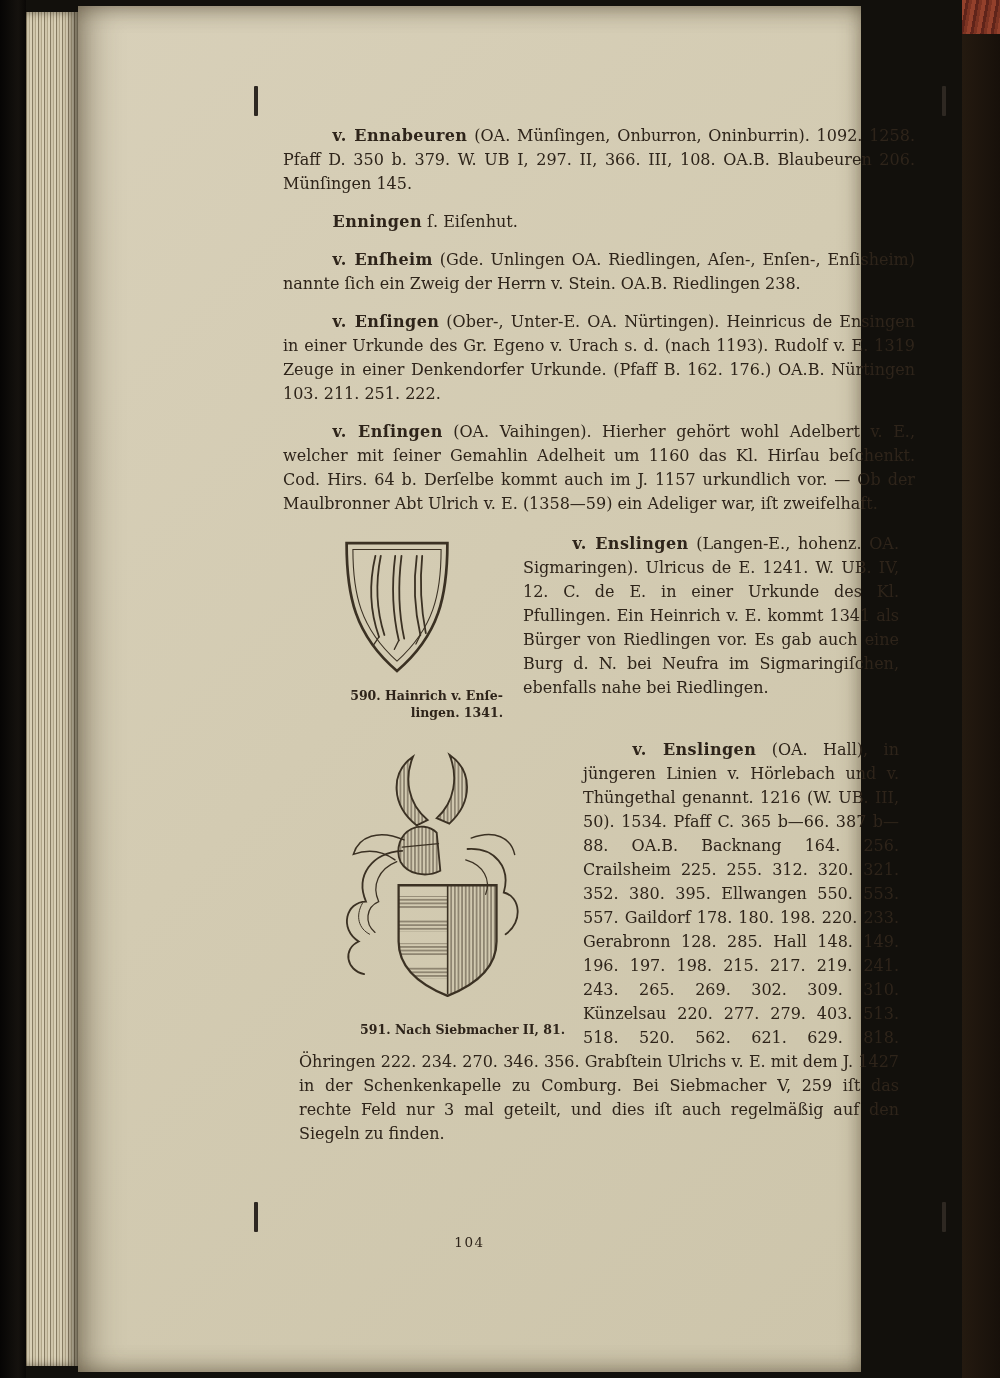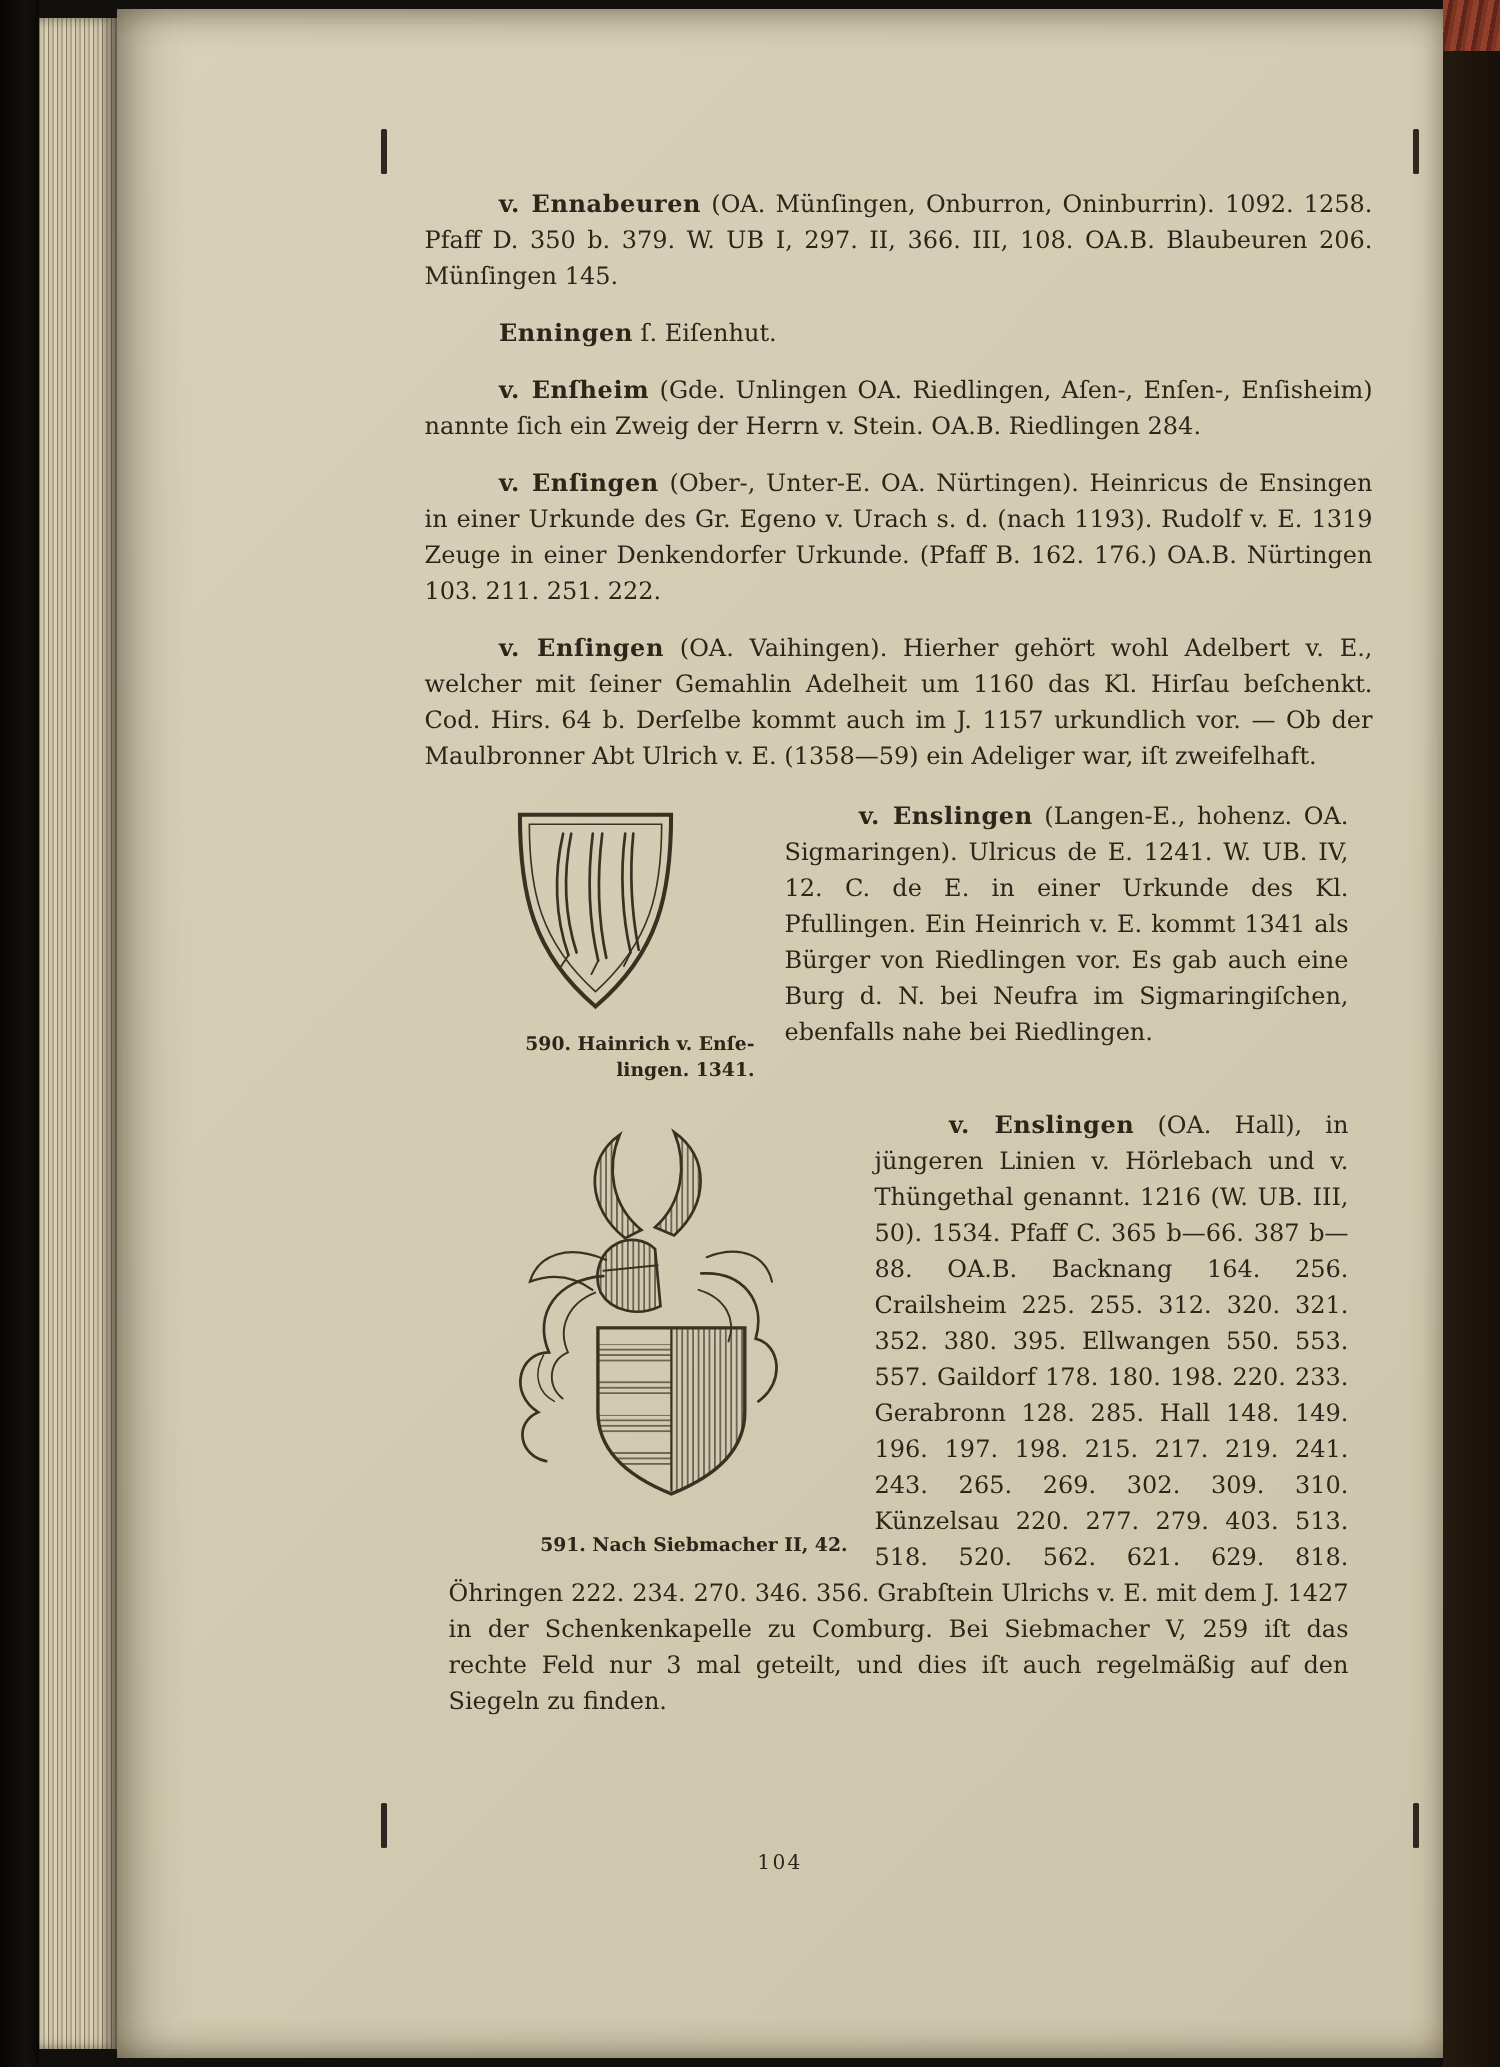--- a/index.html
+++ b/index.html
@@ -15,21 +15,21 @@
   
   .page-stack{position:absolute;left:26px;top:12px;width:52px;height:1354px;
     background:repeating-linear-gradient(90deg,#877c63 0 1px,#cfc5aa 1px 3px,#b0a588 3px 4px,#d9d0b6 4px 6px);
     box-shadow:inset -6px 0 8px rgba(30,24,14,.55);}
   
   .right-edge{position:absolute;left:962px;top:0;width:38px;height:100%;
     background:linear-gradient(90deg,#241a10,#17100a);}
   .cover-marble{position:absolute;left:0;top:0;width:38px;height:34px;
     background:repeating-linear-gradient(100deg,#93402b 0 4px,#5f241a 4px 7px,#7c3322 7px 10px);}
   
-  .page{position:absolute;left:78px;top:6px;width:884px;height:1366px;
+  .page{position:absolute;left:78px;top:6px;width:783px;height:1366px;
     background:linear-gradient(135deg,#d8d0b9 0%,#d3cbb2 45%,#cdc5ab 100%);
     box-shadow:inset 22px 0 34px -14px rgba(62,50,30,.5), inset -10px 0 22px -10px rgba(62,50,30,.4),
                inset 0 14px 24px -14px rgba(62,50,30,.45), inset 0 -14px 24px -14px rgba(62,50,30,.4);}
   
   .mark{position:absolute;width:4px;height:30px;background:#2e2822;border-radius:1px;}
   .mark-tl{left:176px;top:80px;}
   .mark-tr{left:864px;top:80px;}
   .mark-bl{left:176px;top:1196px;}
   .mark-br{left:864px;top:1196px;}
   
@@ -65,21 +65,21 @@
   <div class="mark mark-tr"></div>
   <div class="mark mark-bl"></div>
   <div class="mark mark-br"></div>
 
   <div class="content">
 
     <p class="entry"><span class="headword">v. Ennabeuren</span><span> (OA. Münſingen, Onburron, Oninburrin). 1092. 1258. Pfaff D. 350 b. 379. W. UB I, 297. II, 366. III, 108. OA.B. Blaubeuren 206. Münſingen 145.</span></p>
 
     <p class="entry"><span class="headword">Enningen</span><span> ſ. Eiſenhut.</span></p>
 
-    <p class="entry"><span class="headword">v. Enſheim</span><span> (Gde. Unlingen OA. Riedlingen, Aſen-, Enſen-, Enſisheim) nannte ſich ein Zweig der Herrn v. Stein. OA.B. Riedlingen 284.</span></p>
+    <p class="entry"><span class="headword">v. Enſheim</span><span> (Gde. Unlingen OA. Riedlingen, Aſen-, Enſen-, Enſisheim) nannte ſich ein Zweig der Herrn v. Stein. OA.B. Riedlingen 238.</span></p>
 
     <p class="entry"><span class="headword">v. Enſingen</span><span> (Ober-, Unter-E. OA. Nürtingen). Heinricus de Ensingen in einer Urkunde des Gr. Egeno v. Urach s. d. (nach 1193). Rudolf v. E. 1319 Zeuge in einer Denkendorfer Urkunde. (Pfaff B. 162. 176.) OA.B. Nürtingen 103. 211. 251. 222.</span></p>
 
     <p class="entry"><span class="headword">v. Enſingen</span><span> (OA. Vaihingen). Hierher gehört wohl Adelbert v. E., welcher mit ſeiner Gemahlin Adelheit um 1160 das Kl. Hirſau beſchenkt. Cod. Hirs. 64 b. Derſelbe kommt auch im J. 1157 urkundlich vor. — Ob der Maulbronner Abt Ulrich v. E. (1358—59) ein Adeliger war, iſt zweifelhaft.</span></p>
 
     <div class="entry-block clearfix">
       <div class="figure figure-590">
         <svg viewBox="0 0 140 160" width="126" height="144" xmlns="http://www.w3.org/2000/svg">
           <path d="M14,8 H126 C126,66 117,110 70,150 C23,110 14,66 14,8 Z" fill="none" stroke="#3b3123" stroke-width="3"></path>
           <path d="M21,15 H119 C119,64 111,102 70,139 C29,102 21,64 21,15 Z" fill="none" stroke="#3b3123" stroke-width="1.2"></path>
@@ -133,21 +133,21 @@
           <g clip-path="url(#shieldClip)">
             <rect x="92" y="170" width="54" height="13" fill="url(#hh)"></rect>
             <rect x="92" y="196" width="54" height="13" fill="url(#hh)"></rect>
             <rect x="92" y="222" width="54" height="13" fill="url(#hh)"></rect>
             <rect x="92" y="248" width="54" height="13" fill="url(#hh)"></rect>
             <rect x="146" y="158" width="54" height="130" fill="url(#hv)"></rect>
           </g>
           <path d="M92,158 h108 v62 c0,30 -24,48 -54,60 c-30,-12 -54,-30 -54,-60 z" fill="none" stroke="#3b3123" stroke-width="2.5"></path>
           <path d="M146,158 V278" stroke="#3b3123" stroke-width="1.6"></path>
         </svg>
-        <div class="caption">591. Nach Siebmacher II, 42.</div>
+        <div class="caption">591. Nach Siebmacher II, 81.</div>
       </div>
       <p class="entry"><span class="headword">v. Enslingen</span><span> (OA. Hall), in jüngeren Linien v. Hörlebach und v. Thüngethal genannt. 1216 (W. UB. III, 50). 1534. Pfaff C. 365 b—66. 387 b—88. OA.B. Backnang 164. 256. Crailsheim 225. 255. 312. 320. 321. 352. 380. 395. Ellwangen 550. 553. 557. Gaildorf 178. 180. 198. 220. 233. Gerabronn 128. 285. Hall 148. 149. 196. 197. 198. 215. 217. 219. 241. 243. 265. 269. 302. 309. 310. Künzelsau 220. 277. 279. 403. 513. 518. 520. 562. 621. 629. 818. Öhringen 222. 234. 270. 346. 356. Grabſtein Ulrichs v. E. mit dem J. 1427 in der Schenkenkapelle zu Comburg. Bei Siebmacher V, 259 iſt das rechte Feld nur 3 mal geteilt, und dies iſt auch regelmäßig auf den Siegeln zu finden.</span></p>
     </div>
 
 
   </div>
 
   <div class="page-number">104</div>
 </div>
 

